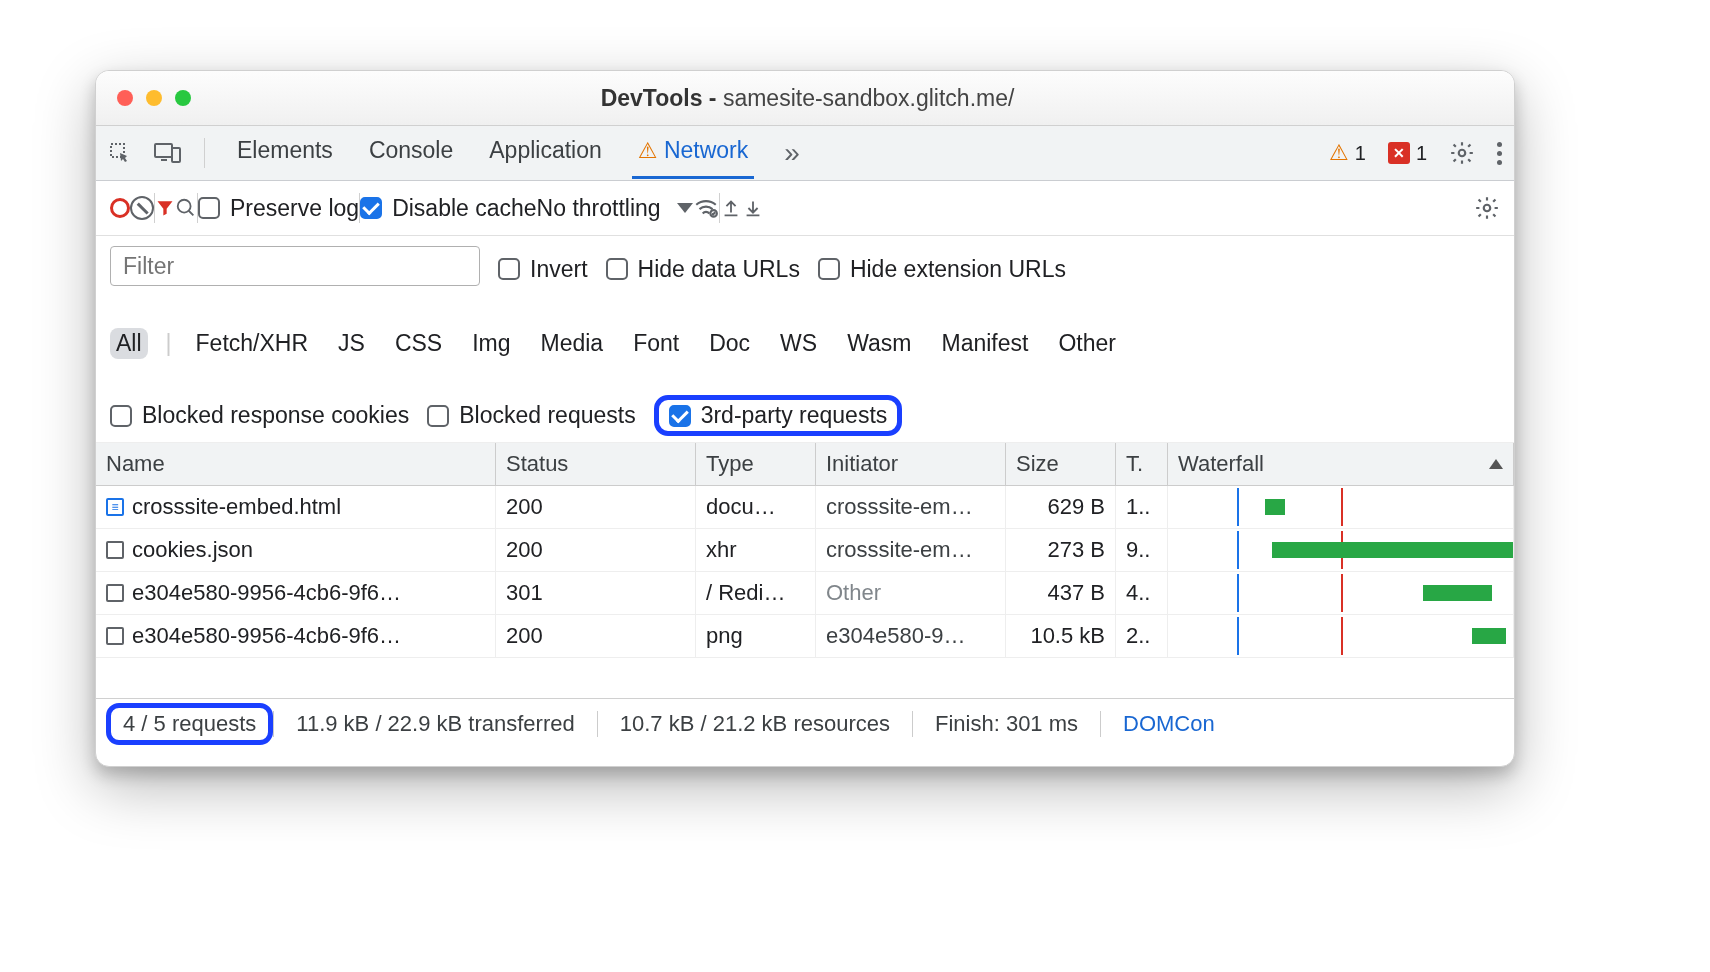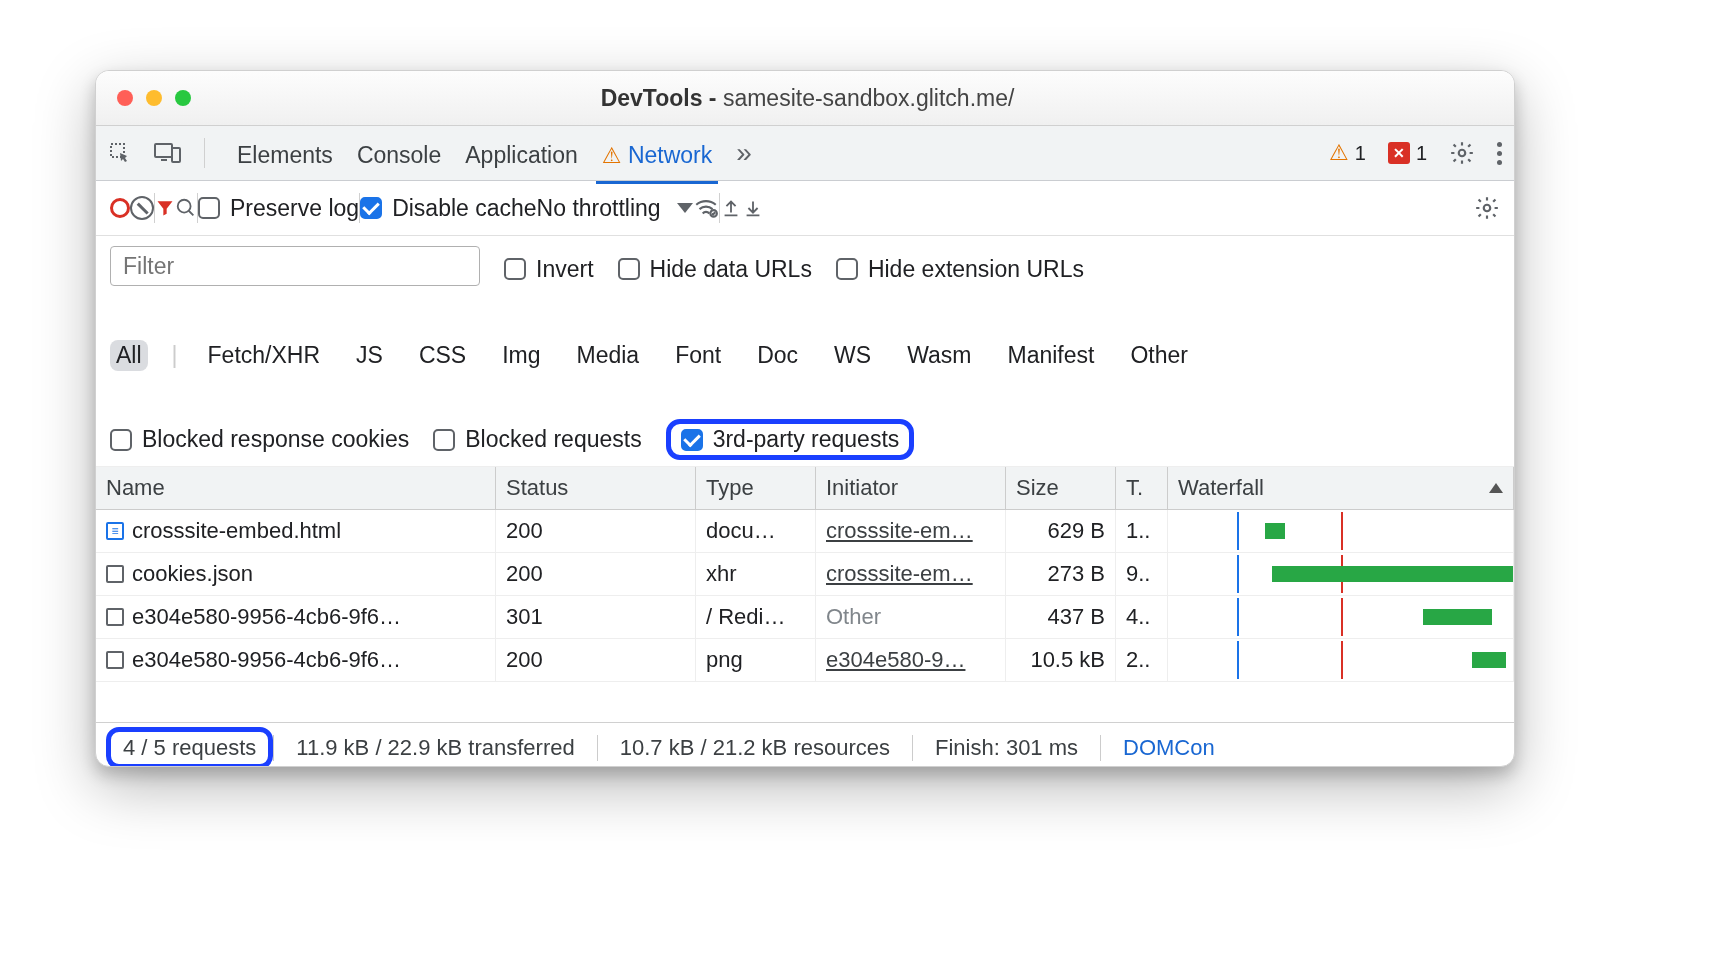--- a/index.html
+++ b/index.html
@@ -6,21 +6,21 @@
   body { background:#fff; font-family:-apple-system,"Helvetica Neue",Arial,sans-serif; font-size:23px; color:#202124; width:1710px; height:972px; }
   .window { position:relative; width:1420px; height:697px; margin:70px 0 0 95px; border-radius:14px; overflow:hidden; background:#fff; box-shadow:0 20px 60px rgba(0,0,0,.28),0 8px 16px rgba(0,0,0,.2); border:1px solid #d0d0d0; }
   .titlebar { display:flex; align-items:center; height:55px; background:linear-gradient(#fdfdfd,#f0f0f0); border-bottom:1px solid #d0d0d0; }
   .dots { display:flex; gap:13px; margin-left:21px; }
   .dot { width:16px; height:16px; border-radius:50%; }
   .red{background:#ff5f57;} .yellow{background:#febc2e;} .green{background:#28c840;}
   .wtitle { flex:1; text-align:center; font-weight:600; color:#333; }
   .wtitle span.sub{font-weight:400;color:#444;}
   .tabbar { display:flex; align-items:center; height:55px; background:#f1f3f4; border-bottom:1px solid #cacdd1; padding:0 12px; gap:22px; }
   .icon { display:inline-flex; align-items:center; justify-content:center; color:#5f6368; cursor:pointer; }
-  .tabs { display:flex; align-items:flex-end; gap:24px; margin-left:10px; }
+  .tabs { display:flex; align-items:flex-start; gap:36px; margin-left:10px; }
   .tab { color:#3c4043; cursor:pointer; }
   .tab.active { color:#1967d2; position:relative; }
   .tab.active::after{content:"";position:absolute;left:-6px;right:-6px;bottom:-15px;height:3px;background:#1967d2;}
   .spacer{flex:1;}
   .badge { display:inline-flex; align-items:center; gap:6px; font-size:20px; }
   .warn-tri{color:#e37400;font-size:22px;}
   .err { display:inline-flex;align-items:center;justify-content:center;width:22px;height:22px;background:#d93025;color:#fff;font-size:14px;font-weight:700;border-radius:3px;}
   .toolbar { display:flex; align-items:center; height:55px; padding:0 14px; border-bottom:1px solid #e0e0e0;}
   .rec { width:20px;height:20px;border:3px solid #d93025;border-radius:50%; }
   .nope{width:24px;height:24px;border:2.5px solid #5f6368;border-radius:50%;position:relative;} .nope::after{content:"";position:absolute;left:3px;top:50%;width:70%;height:2.5px;background:#5f6368;transform:rotate(45deg) translateY(-50%);}
@@ -29,30 +29,30 @@
   .search svg{width:22px;height:22px;stroke:#5f6368;fill:none;stroke-width:2;}
   .chk { width:22px;height:22px;border:2px solid #5f6368;border-radius:5px;display:inline-flex;align-items:center;justify-content:center;}
   .chk.on{background:#1a73e8;border-color:#1a73e8;}
   .chk.on::after{content:"";width:7px;height:12px;border:solid #fff;border-width:0 3px 3px 0;transform:rotate(45deg);margin-top:-3px;}
   .chklabel{display:inline-flex;align-items:center;gap:10px;cursor:pointer;white-space:nowrap;}
   .throt{display:flex;align-items:center;gap:16px;}
   .caret-down{width:0;height:0;border-left:8px solid transparent;border-right:8px solid transparent;border-top:10px solid #5f6368;}
   .wifi svg{width:26px;height:26px;}
   .updown svg{width:22px;height:22px;stroke:#5f6368;fill:none;stroke-width:2;}
   .gear svg{width:26px;height:26px;stroke:#5f6368;fill:none;stroke-width:2;}
-  .filterrow{display:flex;flex-wrap:wrap;align-items:center;gap:24px;padding:10px 14px 6px;border-bottom:1px solid #eee;}
+  .filterrow{display:flex;flex-wrap:wrap;align-items:center;gap:18px;padding:10px 14px 6px;border-bottom:1px solid #eee;}
   .filter-input{width:370px;height:40px;border:1px solid #b0b0b0;border-radius:4px;padding:0 12px;font-size:23px;color:#5f6368;margin-bottom:6px;}
   .pill{padding:2px 6px;border-radius:8px;cursor:pointer;}
   .pill.active{background:#dadce0;}
   .highlight{border:5px solid #1a3fff;border-radius:14px;padding:2px 10px;display:inline-flex;}
   .table{display:grid;grid-template-columns:400px 200px 120px 190px 110px 52px 1fr;font-size:22px;}
   .th{background:#f1f3f4;border-right:1px solid #ccc;border-bottom:1px solid #ccc;padding:8px 10px;color:#3c4043;cursor:pointer;display:flex;align-items:center;justify-content:space-between;overflow:hidden;}
   .th .asc{width:0;height:0;border-left:7px solid transparent;border-right:7px solid transparent;border-bottom:10px solid #555;}
   .td{border-right:1px solid #eee;border-bottom:1px solid #eee;padding:8px 10px;white-space:nowrap;overflow:hidden;text-overflow:ellipsis;display:flex;align-items:center;gap:8px;}
-  .link{color:#3c4043;text-decoration:underline;}
+  .link{color:#3c4043;}
   .muted{color:#80868b;}
   .right{justify-content:flex-end;}
   .ficon{width:18px;height:18px;border:2px solid #1a73e8;border-radius:2px;color:#1a73e8;font-size:12px;display:flex;align-items:center;justify-content:center;}
   .empicon{width:18px;height:18px;border:2px solid #5f6368;border-radius:2px;}
   .waterfall{position:relative;background:#fff;}
   .wf-blue{position:absolute;top:2px;bottom:2px;width:2px;background:#1a73e8;left:20%;}
   .wf-red{position:absolute;top:2px;bottom:2px;width:2px;background:#d93025;left:50%;}
   .wf-bar{position:absolute;top:30%;height:40%;background:#28a745;}
   .status{display:flex;align-items:center;height:50px;border-top:1px solid #d0d0d0;padding:0 6px;gap:0;font-size:22px;color:#3c4043;}
   .status .item{padding:0 22px;}

